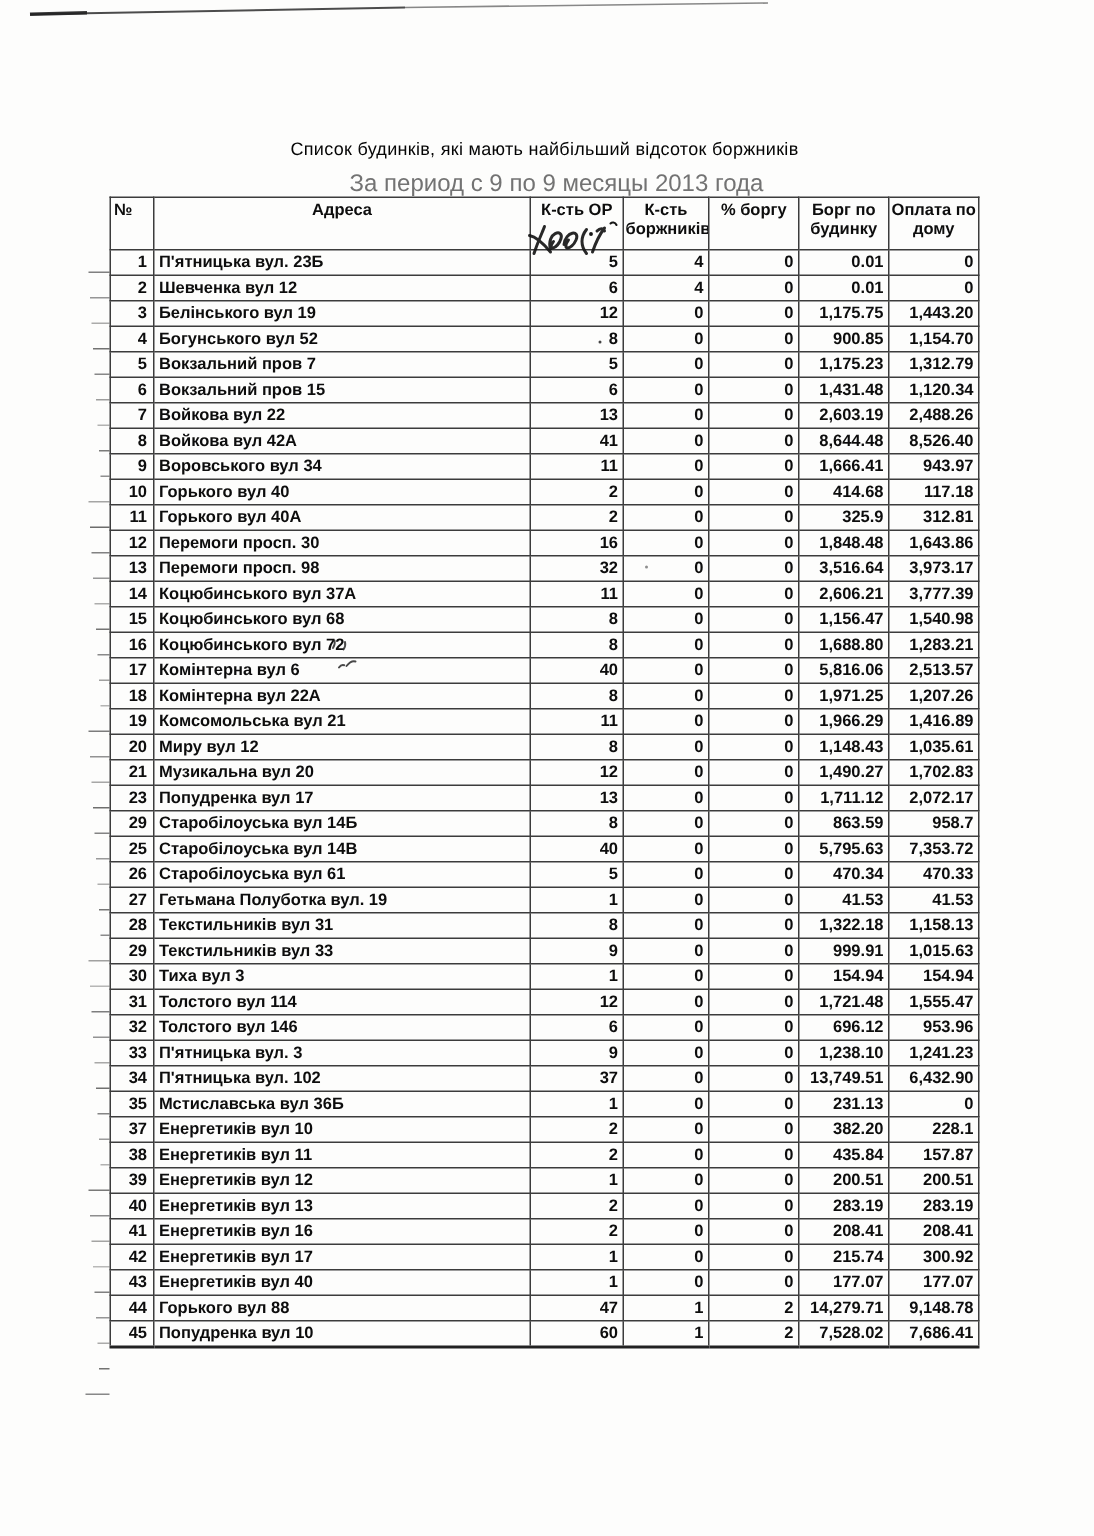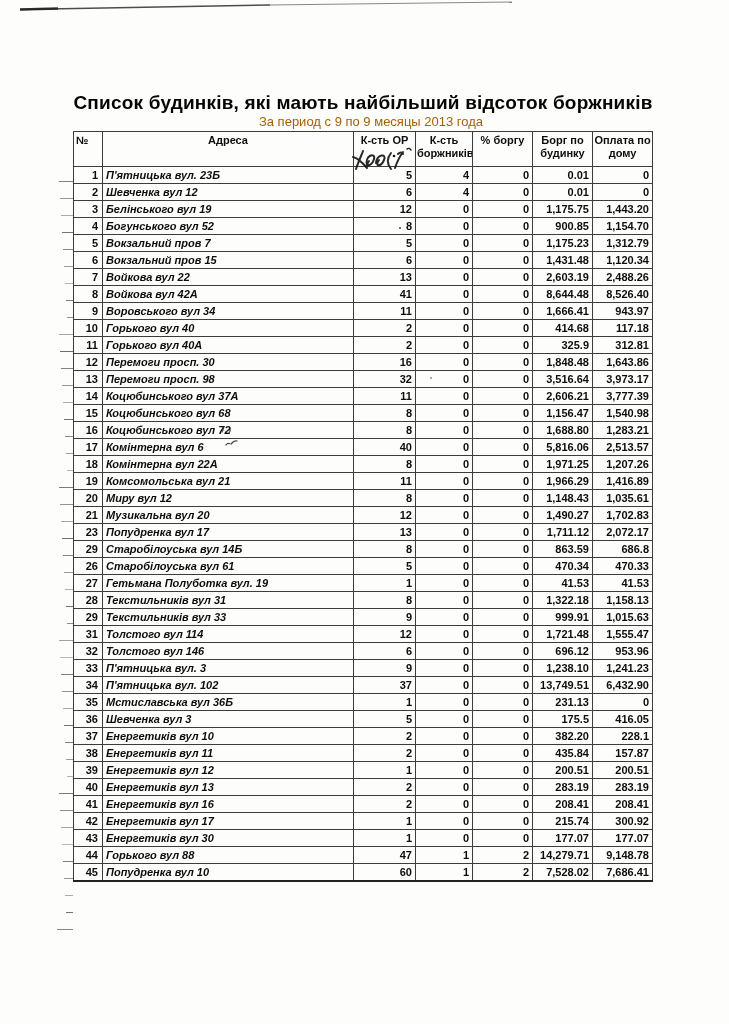--- a/index.html
+++ b/index.html
@@ -4,26 +4,26 @@
 <style>
   html,body{margin:0;padding:0;}
   body{
     width:729px;height:1024px;position:relative;overflow:hidden;
     background:#fdfdfc;
     font-family:"Liberation Sans","DejaVu Sans",sans-serif;
     color:#111;
   }
   .doc-title{
     position:absolute;top:92px;left:73px;width:580px;
-    text-align:center;font-size:19px;font-weight:700;color:#050505;
+    text-align:center;font-size:12px;font-weight:400;color:#050505;
     letter-spacing:0.2px;
   }
   .doc-subtitle{
     position:absolute;top:114px;left:81px;width:580px;
-    text-align:center;font-size:13px;font-weight:400;color:#a16207;
+    text-align:center;font-size:16px;font-weight:400;color:#737373;
   }
   table.debtors{
     position:absolute;left:73px;top:131px;width:579px;
     border-collapse:collapse;table-layout:fixed;
     font-size:11px;font-weight:bold;color:#0d0d0d;
     border:1px solid #2b2b2b;
   }
   table.debtors td, table.debtors th{
     border:1px solid #3c3c3c;
     overflow:hidden;white-space:nowrap;
@@ -32,21 +32,21 @@
     height:32px;vertical-align:top;
     font-size:11px;line-height:12.5px;font-weight:bold;
     padding:2px 1px 0 1px;text-align:center;white-space:normal;
   }
   table.debtors thead th.h-num{text-align:left;padding-left:2px;}
   table.debtors tbody tr{height:17px;}
   table.debtors tbody td{
     vertical-align:bottom;padding:0 0 1px 0;line-height:14px;
   }
   td.c-num{text-align:right;padding-right:4px !important;}
-  td.c-addr{text-align:left;padding-left:3px !important;font-style:italic;}
+  td.c-addr{text-align:left;padding-left:3px !important;}
   td.c-val{text-align:right;padding-right:3px !important;}
   table.debtors tbody tr:last-child td{border-bottom:2px solid #222;}
   .stub{position:absolute;height:1px;background:#3a3a3a;}
   .speck{position:absolute;width:2px;height:2px;background:#444;border-radius:50%;}
   .artifact{position:absolute;}
 </style>
 </head>
 <body>
 
 <svg class="artifact" style="left:0;top:0;" width="729" height="16">
@@ -278,21 +278,30 @@
         <td class="c-val">1,711.12</td>
         <td class="c-val">2,072.17</td>
       </tr>
       <tr>
         <td class="c-num">29</td>
         <td class="c-addr">Старобілоуська вул 14Б</td>
         <td class="c-val">8</td>
         <td class="c-val">0</td>
         <td class="c-val">0</td>
         <td class="c-val">863.59</td>
-        <td class="c-val">686.8</td>
+        <td class="c-val">958.7</td>
+      </tr>
+      <tr>
+        <td class="c-num">25</td>
+        <td class="c-addr">Старобілоуська вул 14В</td>
+        <td class="c-val">40</td>
+        <td class="c-val">0</td>
+        <td class="c-val">0</td>
+        <td class="c-val">5,795.63</td>
+        <td class="c-val">7,353.72</td>
       </tr>
       <tr>
         <td class="c-num">26</td>
         <td class="c-addr">Старобілоуська вул 61</td>
         <td class="c-val">5</td>
         <td class="c-val">0</td>
         <td class="c-val">0</td>
         <td class="c-val">470.34</td>
         <td class="c-val">470.33</td>
       </tr>
@@ -317,20 +326,29 @@
       <tr>
         <td class="c-num">29</td>
         <td class="c-addr">Текстильників вул 33</td>
         <td class="c-val">9</td>
         <td class="c-val">0</td>
         <td class="c-val">0</td>
         <td class="c-val">999.91</td>
         <td class="c-val">1,015.63</td>
       </tr>
       <tr>
+        <td class="c-num">30</td>
+        <td class="c-addr">Тиха вул 3</td>
+        <td class="c-val">1</td>
+        <td class="c-val">0</td>
+        <td class="c-val">0</td>
+        <td class="c-val">154.94</td>
+        <td class="c-val">154.94</td>
+      </tr>
+      <tr>
         <td class="c-num">31</td>
         <td class="c-addr">Толстого вул 114</td>
         <td class="c-val">12</td>
         <td class="c-val">0</td>
         <td class="c-val">0</td>
         <td class="c-val">1,721.48</td>
         <td class="c-val">1,555.47</td>
       </tr>
       <tr>
         <td class="c-num">32</td>
@@ -362,29 +380,20 @@
       <tr>
         <td class="c-num">35</td>
         <td class="c-addr">Мстиславська вул 36Б</td>
         <td class="c-val">1</td>
         <td class="c-val">0</td>
         <td class="c-val">0</td>
         <td class="c-val">231.13</td>
         <td class="c-val">0</td>
       </tr>
       <tr>
-        <td class="c-num">36</td>
-        <td class="c-addr">Шевченка вул 3</td>
-        <td class="c-val">5</td>
-        <td class="c-val">0</td>
-        <td class="c-val">0</td>
-        <td class="c-val">175.5</td>
-        <td class="c-val">416.05</td>
-      </tr>
-      <tr>
         <td class="c-num">37</td>
         <td class="c-addr">Енергетиків вул 10</td>
         <td class="c-val">2</td>
         <td class="c-val">0</td>
         <td class="c-val">0</td>
         <td class="c-val">382.20</td>
         <td class="c-val">228.1</td>
       </tr>
       <tr>
         <td class="c-num">38</td>
@@ -426,21 +435,21 @@
         <td class="c-num">42</td>
         <td class="c-addr">Енергетиків вул 17</td>
         <td class="c-val">1</td>
         <td class="c-val">0</td>
         <td class="c-val">0</td>
         <td class="c-val">215.74</td>
         <td class="c-val">300.92</td>
       </tr>
       <tr>
         <td class="c-num">43</td>
-        <td class="c-addr">Енергетиків вул 30</td>
+        <td class="c-addr">Енергетиків вул 40</td>
         <td class="c-val">1</td>
         <td class="c-val">0</td>
         <td class="c-val">0</td>
         <td class="c-val">177.07</td>
         <td class="c-val">177.07</td>
       </tr>
       <tr>
         <td class="c-num">44</td>
         <td class="c-addr">Горького вул 88</td>
         <td class="c-val">47</td>

